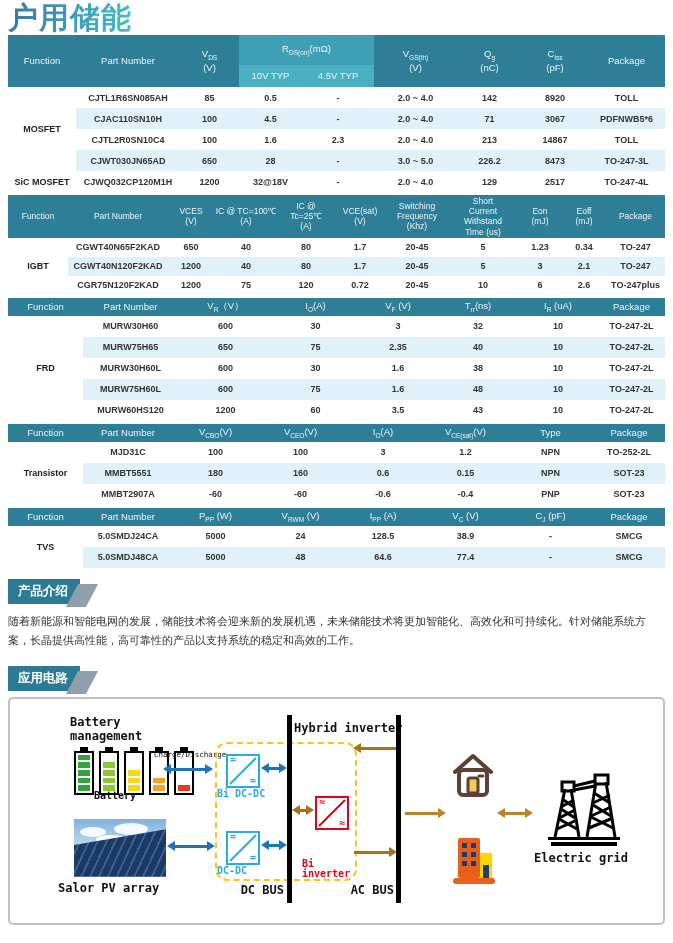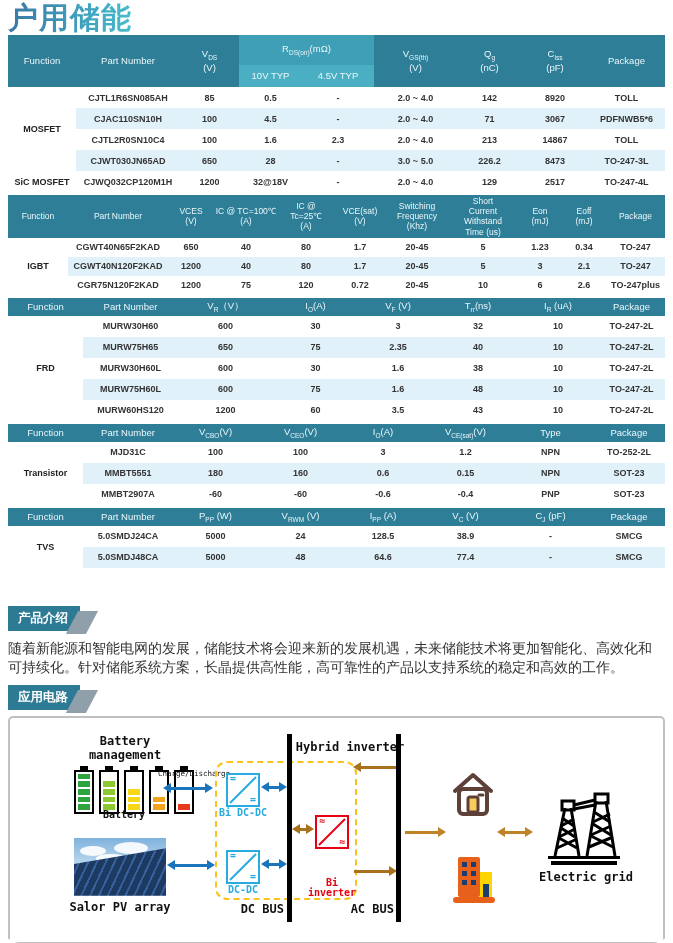--- a/index.html
+++ b/index.html
@@ -1,17 +1,17 @@
 <!DOCTYPE html>
 <html><head>
 <meta charset="utf-8">
 <style>
   html,body{margin:0;padding:0;background:#fff;}
   .page{width:673px;height:943px;background:#fff;position:relative;overflow:hidden;
-        font-family:"Liberation Sans",sans-serif;border-radius:21px;}
+        font-family:"Liberation Sans",sans-serif;}
   
   .title{margin:2px 0 1px 8px;font-size:30px;line-height:32px;font-weight:900;letter-spacing:1px;
          background:linear-gradient(90deg,#3C77A6 0%,#3FA8C0 70%,#49BCCB 100%);
          -webkit-background-clip:text;background-clip:text;color:transparent;display:inline-block;}
   
   #tables{margin-left:8px;}
   table.spec{border-collapse:collapse;table-layout:fixed;width:657px;margin:0 0 3px 0;}
   table.spec thead th{background:#2E7E98;color:#EAF6FA;font-weight:400;font-size:9.5px;
         line-height:1.25;padding:2px 1px;text-align:center;vertical-align:middle;}
   table.spec.mosfet thead tr:first-child th{height:26px;}
@@ -23,27 +23,27 @@
   table.spec tbody td{height:21px;text-align:center;font-size:9px;font-weight:700;color:#333;
         padding:0 2px;background:#fff;}
   table.spec.igbt tbody td{height:19px;}
   table.spec tbody tr.alt td{background:#E1F1F9;}
   table.spec tbody td.fn{background:#fff !important;color:#222;}
   
   .tag{position:relative;display:inline-block;margin-left:8px;background:#2D7A94;color:#fff;
        font-size:12.5px;font-weight:700;padding:4px 12px 4px 10px;z-index:1;}
   .tag::after{content:"";position:absolute;right:-12px;top:5px;bottom:-3px;width:20px;
        background:#90A0AA;transform:skewX(-28deg);z-index:-1;}
-  .tag-intro{margin-top:35px;}
+  .tag-intro{margin-top:8px;}
   .tag-circuit{margin-top:8px;}
-  .intro{width:655px;margin:8px 0 0 8px;font-size:14px;line-height:19px;color:#333;}
+  .intro{width:655px;margin:8px 0 8px 8px;font-size:11px;line-height:19px;color:#333;}
   
   .diagram{position:relative;width:653px;height:224px;margin:6px 0 0 8px;border:2px solid #C0C0C0;
            border-radius:5px;background:#fff;font-family:"DejaVu Sans Mono",monospace;}
-  .dlabel{position:absolute;color:#111;font-weight:700;font-size:12px;line-height:14px;text-align:center;}
+  .dlabel{position:absolute;color:#111;font-weight:700;font-size:12px;line-height:14px;text-align:left;}
   .dlabel.small{font-size:10px;line-height:10px;}
   .dlabel.tiny{font-size:7.5px;line-height:9px;font-weight:400;}
   .dlabel.cyan{color:#29ABE2;}
   .dlabel.red{color:#E60012;}
   
   .battery-bank{position:absolute;left:64px;top:48px;display:flex;gap:5px;}
   .batt-wrap .cap{width:8px;height:4px;background:#000;margin:0 auto;}
   .batt-wrap .case{width:12px;height:36px;border:2px solid #000;padding:2px;background:#fff;
        display:flex;flex-direction:column-reverse;gap:2px;}
   .batt-wrap .bar{height:5.6px;width:100%;}

